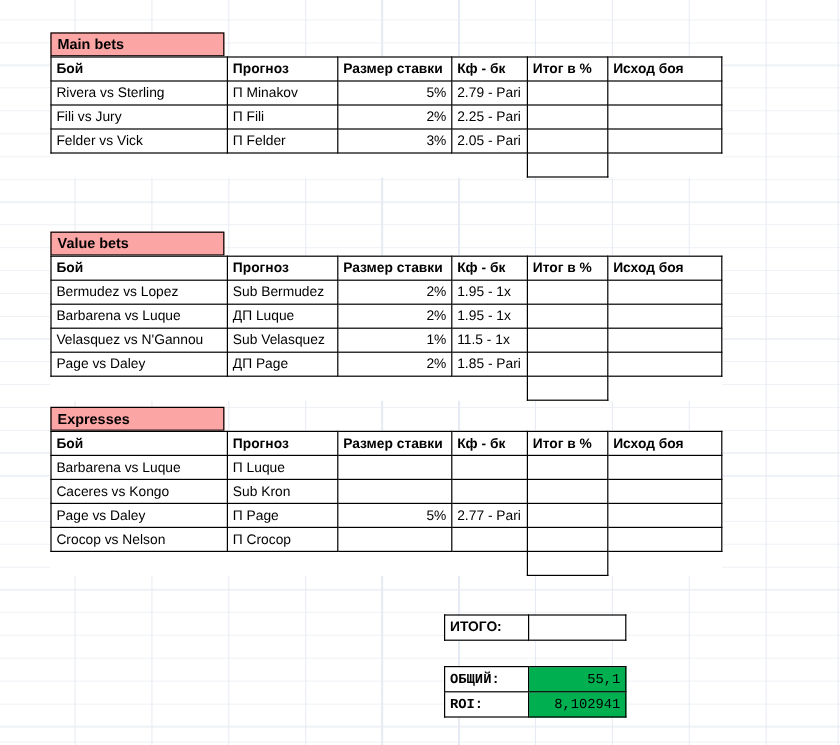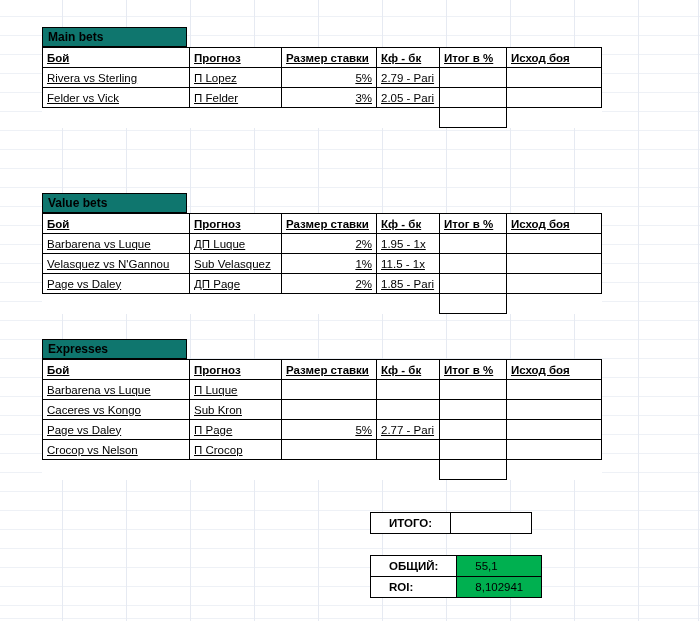--- a/index.html
+++ b/index.html
@@ -30,34 +30,33 @@
   #sheet {
     position: absolute;
     left: 0; top: 0;
     width: 700px; height: 621px;
   }
   .block {
     position: absolute;
   }
   .title-box {
     border: 1.6px solid #000000;
-    background: #0f766e;
+    background: #fca5a5;
     font-weight: bold;
     font-size: 12px;
     padding: 2px 4px 2px 5px;
     box-sizing: border-box;
     height: 20px;
     line-height: 15px;
     width: 145px;
   }
   table.bets {
     border-collapse: collapse;
     background: #ffffff;
     table-layout: fixed;
-    text-decoration: underline;
   }
   table.bets th, table.bets td {
     border: 1.4px solid #000000;
     height: 20px;
     box-sizing: border-box;
     padding: 1px 4px;
     font-size: 11.5px;
     line-height: 16px;
     background: #ffffff;
     overflow: hidden;
@@ -84,28 +83,28 @@
   
   .totals {
     position: absolute;
     border-collapse: collapse;
     table-layout: fixed;
   }
   .totals td {
     border: 1.6px solid #000000;
     height: 21px;
     box-sizing: border-box;
-    padding: 1px 18px;
+    padding: 1px 4px;
     font-size: 11.5px;
     font-weight: bold;
     background: #ffffff;
     white-space: nowrap;
   }
   .totals td.label { width: 70px; }
-  .totals td.value { width: 81px; font-weight: normal; }
+  .totals td.value { width: 81px; text-align: right; font-weight: normal; }
   .green { background: #00b050 !important; }
 </style>
 </head>
 <body>
 
 <div id="grid-layer"></div>
 
 <div id="sheet">
 
   <div class="block" style="left:42px; top:27px;">
@@ -117,23 +116,31 @@
           <th class="c-forecast">Прогноз</th>
           <th class="c-stake">Размер ставки</th>
           <th class="c-odds">Кф - бк</th>
           <th class="c-result">Итог в %</th>
           <th class="c-outcome">Исход боя</th>
         </tr>
       </thead>
       <tbody>
         <tr>
           <td class="c-fight">Rivera vs Sterling</td>
-          <td class="c-forecast">П Lopez</td>
+          <td class="c-forecast">П Minakov</td>
           <td class="c-stake num">5%</td>
           <td class="c-odds">2.79 - Pari</td>
+          <td class="c-result"></td>
+          <td class="c-outcome"></td>
+        </tr>
+        <tr>
+          <td class="c-fight">Fili vs Jury</td>
+          <td class="c-forecast">П Fili</td>
+          <td class="c-stake num">2%</td>
+          <td class="c-odds">2.25 - Pari</td>
           <td class="c-result"></td>
           <td class="c-outcome"></td>
         </tr>
         <tr>
           <td class="c-fight">Felder vs Vick</td>
           <td class="c-forecast">П Felder</td>
           <td class="c-stake num">3%</td>
           <td class="c-odds">2.05 - Pari</td>
           <td class="c-result"></td>
           <td class="c-outcome"></td>
@@ -158,20 +165,28 @@
           <th class="c-fight">Бой</th>
           <th class="c-forecast">Прогноз</th>
           <th class="c-stake">Размер ставки</th>
           <th class="c-odds">Кф - бк</th>
           <th class="c-result">Итог в %</th>
           <th class="c-outcome">Исход боя</th>
         </tr>
       </thead>
       <tbody>
         <tr>
+          <td class="c-fight">Bermudez vs Lopez</td>
+          <td class="c-forecast">Sub Bermudez</td>
+          <td class="c-stake num">2%</td>
+          <td class="c-odds">1.95 - 1x</td>
+          <td class="c-result"></td>
+          <td class="c-outcome"></td>
+        </tr>
+        <tr>
           <td class="c-fight">Barbarena vs Luque</td>
           <td class="c-forecast">ДП Luque</td>
           <td class="c-stake num">2%</td>
           <td class="c-odds">1.95 - 1x</td>
           <td class="c-result"></td>
           <td class="c-outcome"></td>
         </tr>
         <tr>
           <td class="c-fight">Velasquez vs N'Gannou</td>
           <td class="c-forecast">Sub Velasquez</td>
@@ -260,21 +275,21 @@
 
   <table class="totals" style="left:370px; top:512px;">
     <tbody>
         <tr>
       <td class="label">ИТОГО:</td>
       <td class="value"></td>
     </tr>
   </tbody>
     </table>
 
-  <table class="totals" style="left:370px; top:555px;">
+  <table class="totals" style="left:370px; top:555px;font-family:Liberation Mono, monospace;">
     <tbody>
         <tr>
       <td class="label">ОБЩИЙ:</td>
       <td class="value green">55,1</td>
     </tr>
     <tr>
       <td class="label">ROI:</td>
       <td class="value green">8,102941</td>
     </tr>
   </tbody>

